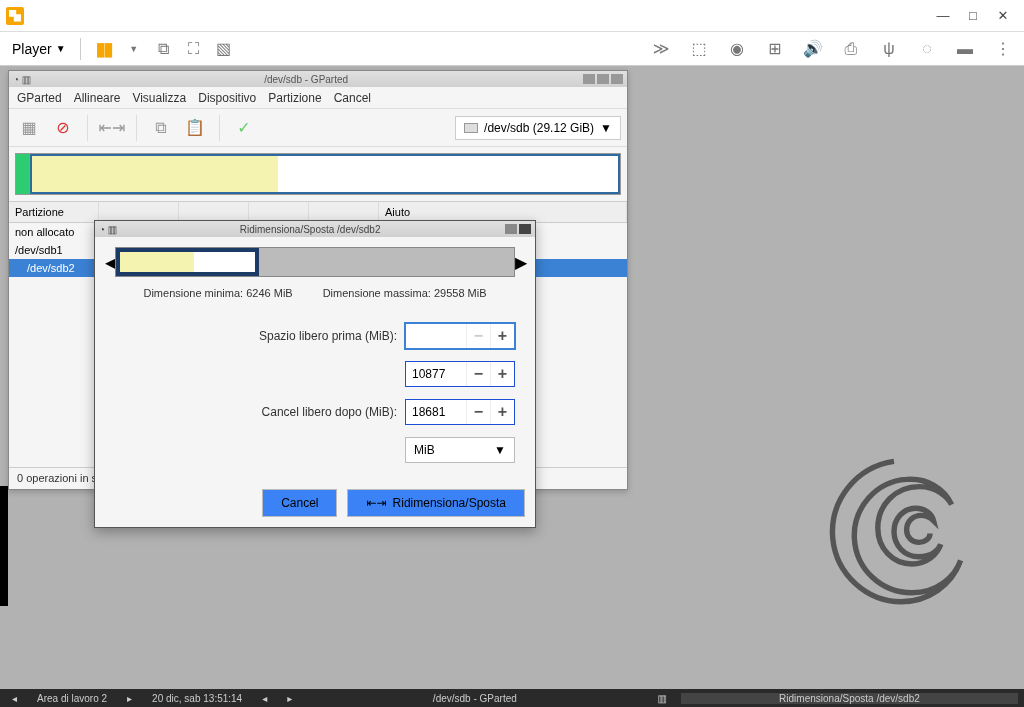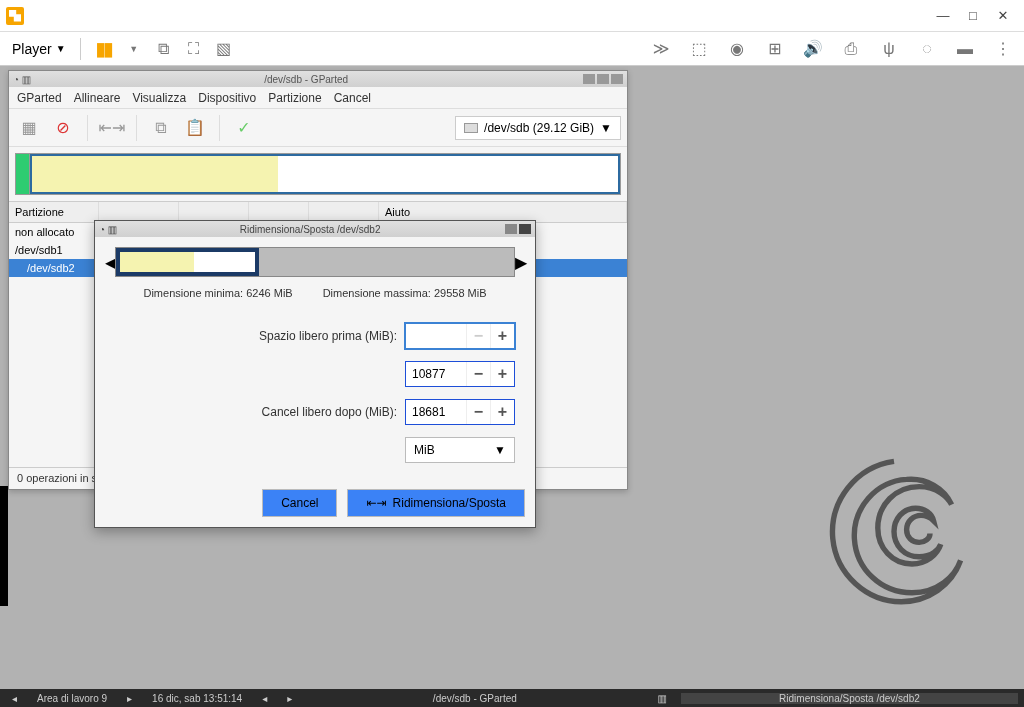--- a/index.html
+++ b/index.html
@@ -276,23 +276,23 @@
         </button>
       <button>
         <span>⇤⇥</span>
         <span>Ridimensiona/Sposta</span>
       </button>
     </div>
   </div>
 
   <div class="guest-taskbar">
     <span class="tb-item">◂</span>
-    <span class="tb-item">Area di lavoro 9</span>
+    <span class="tb-item">Area di lavoro 2</span>
     <span class="tb-item">▸</span>
-    <span class="tb-item">16 dic, sab 13:51:14</span>
+    <span class="tb-item">20 dic, sab 13:51:14</span>
     <span class="tb-item">◂</span>
     <span class="tb-item">▸</span>
     <span class="tb-item tb-center">/dev/sdb - GParted</span>
     <span class="tb-item">▥</span>
     <span class="tb-item active" style="flex:1;text-align:center;">Ridimensiona/Sposta /dev/sdb2</span>
   </div>
 
 </div>
 
 </body></html>

